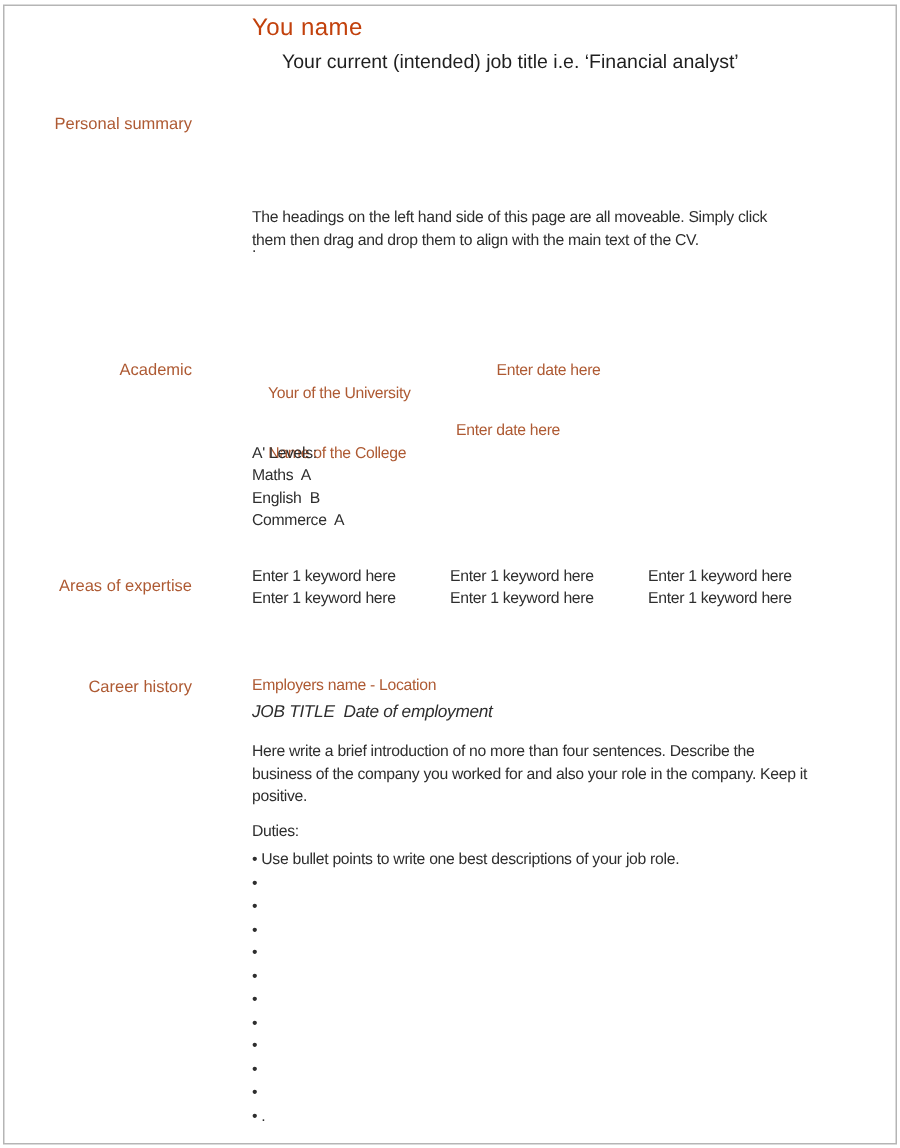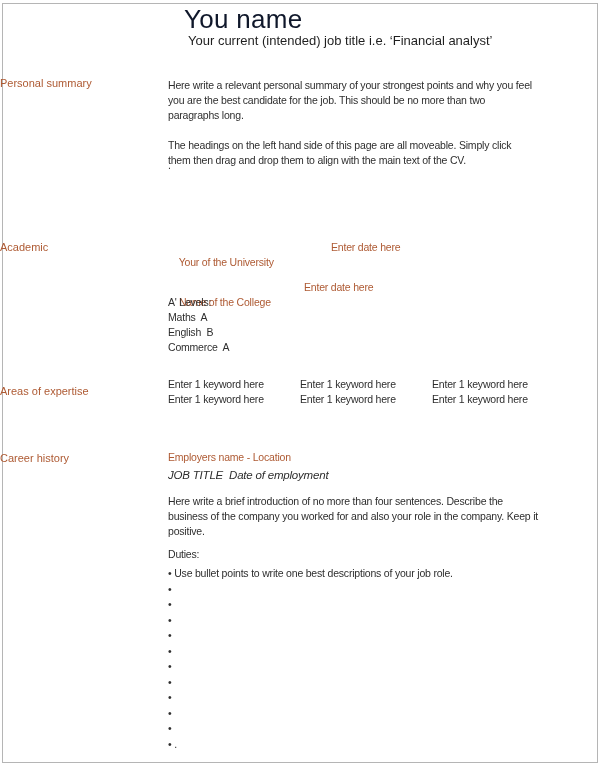--- a/index.html
+++ b/index.html
@@ -13,39 +13,40 @@
     overflow: hidden;
   }
   .page-border {
     position: absolute;
     left: 2px; top: 3px; right: 2px; bottom: 2px;
     border: 1px solid #b5b5b5;
     pointer-events: none;
   }
   .name {
     position: absolute;
-    left: 184px; top: 6px;
-    font-size: 26px;
+    left: 168px; top: 6px;
+    font-size: 16px;
     line-height: 26px;
     letter-spacing: 0.3px;
-    color: #0f172a;
+    color: #c2410c;
     white-space: pre;
   }
   .job-title {
     position: absolute;
     left: 168px; top: 33px;
     font-size: 13px;
     line-height: 16px;
     color: #1f1f1f;
     white-space: pre;
     margin-left: 20px;
   }
   .side-label {
     position: absolute;
     left: 0; width: 128px;
+    text-align: right;
     font-size: 11px;
     line-height: 14px;
     color: #ae5a33;
     white-space: pre;
     cursor: move;
   }
   .row, .body {
     position: absolute;
     left: 168px;
     font-size: 10.5px;
@@ -68,23 +69,20 @@
 </head>
 <body>
 
 <div class="page">
   <div class="page-border"></div>
 
   <div class="name">You name</div>
   <div class="job-title">Your current (intended) job title i.e. ‘Financial analyst’</div>
 
   <div class="side-label" style="top:76px">Personal summary</div>
-  <div class="body" style="top:78px">Here write a relevant personal summary of your strongest points and why you feel
-you are the best candidate for the job. This should be no more than two
-paragraphs long.</div>
   <div class="body" style="top:138px">The headings on the left hand side of this page are all moveable. Simply click
 them then drag and drop them to align with the main text of the CV.</div>
   <div class="body" style="top:158px">.</div>
 
   <div class="side-label" style="top:240px">Academic</div>
   <div class="row" style="top:240px">
     <span class="accent">Your of the University</span>
     <span class="accent date" style="left:147px">Enter date here</span>
   </div>
   <div class="row" style="top:280px">

